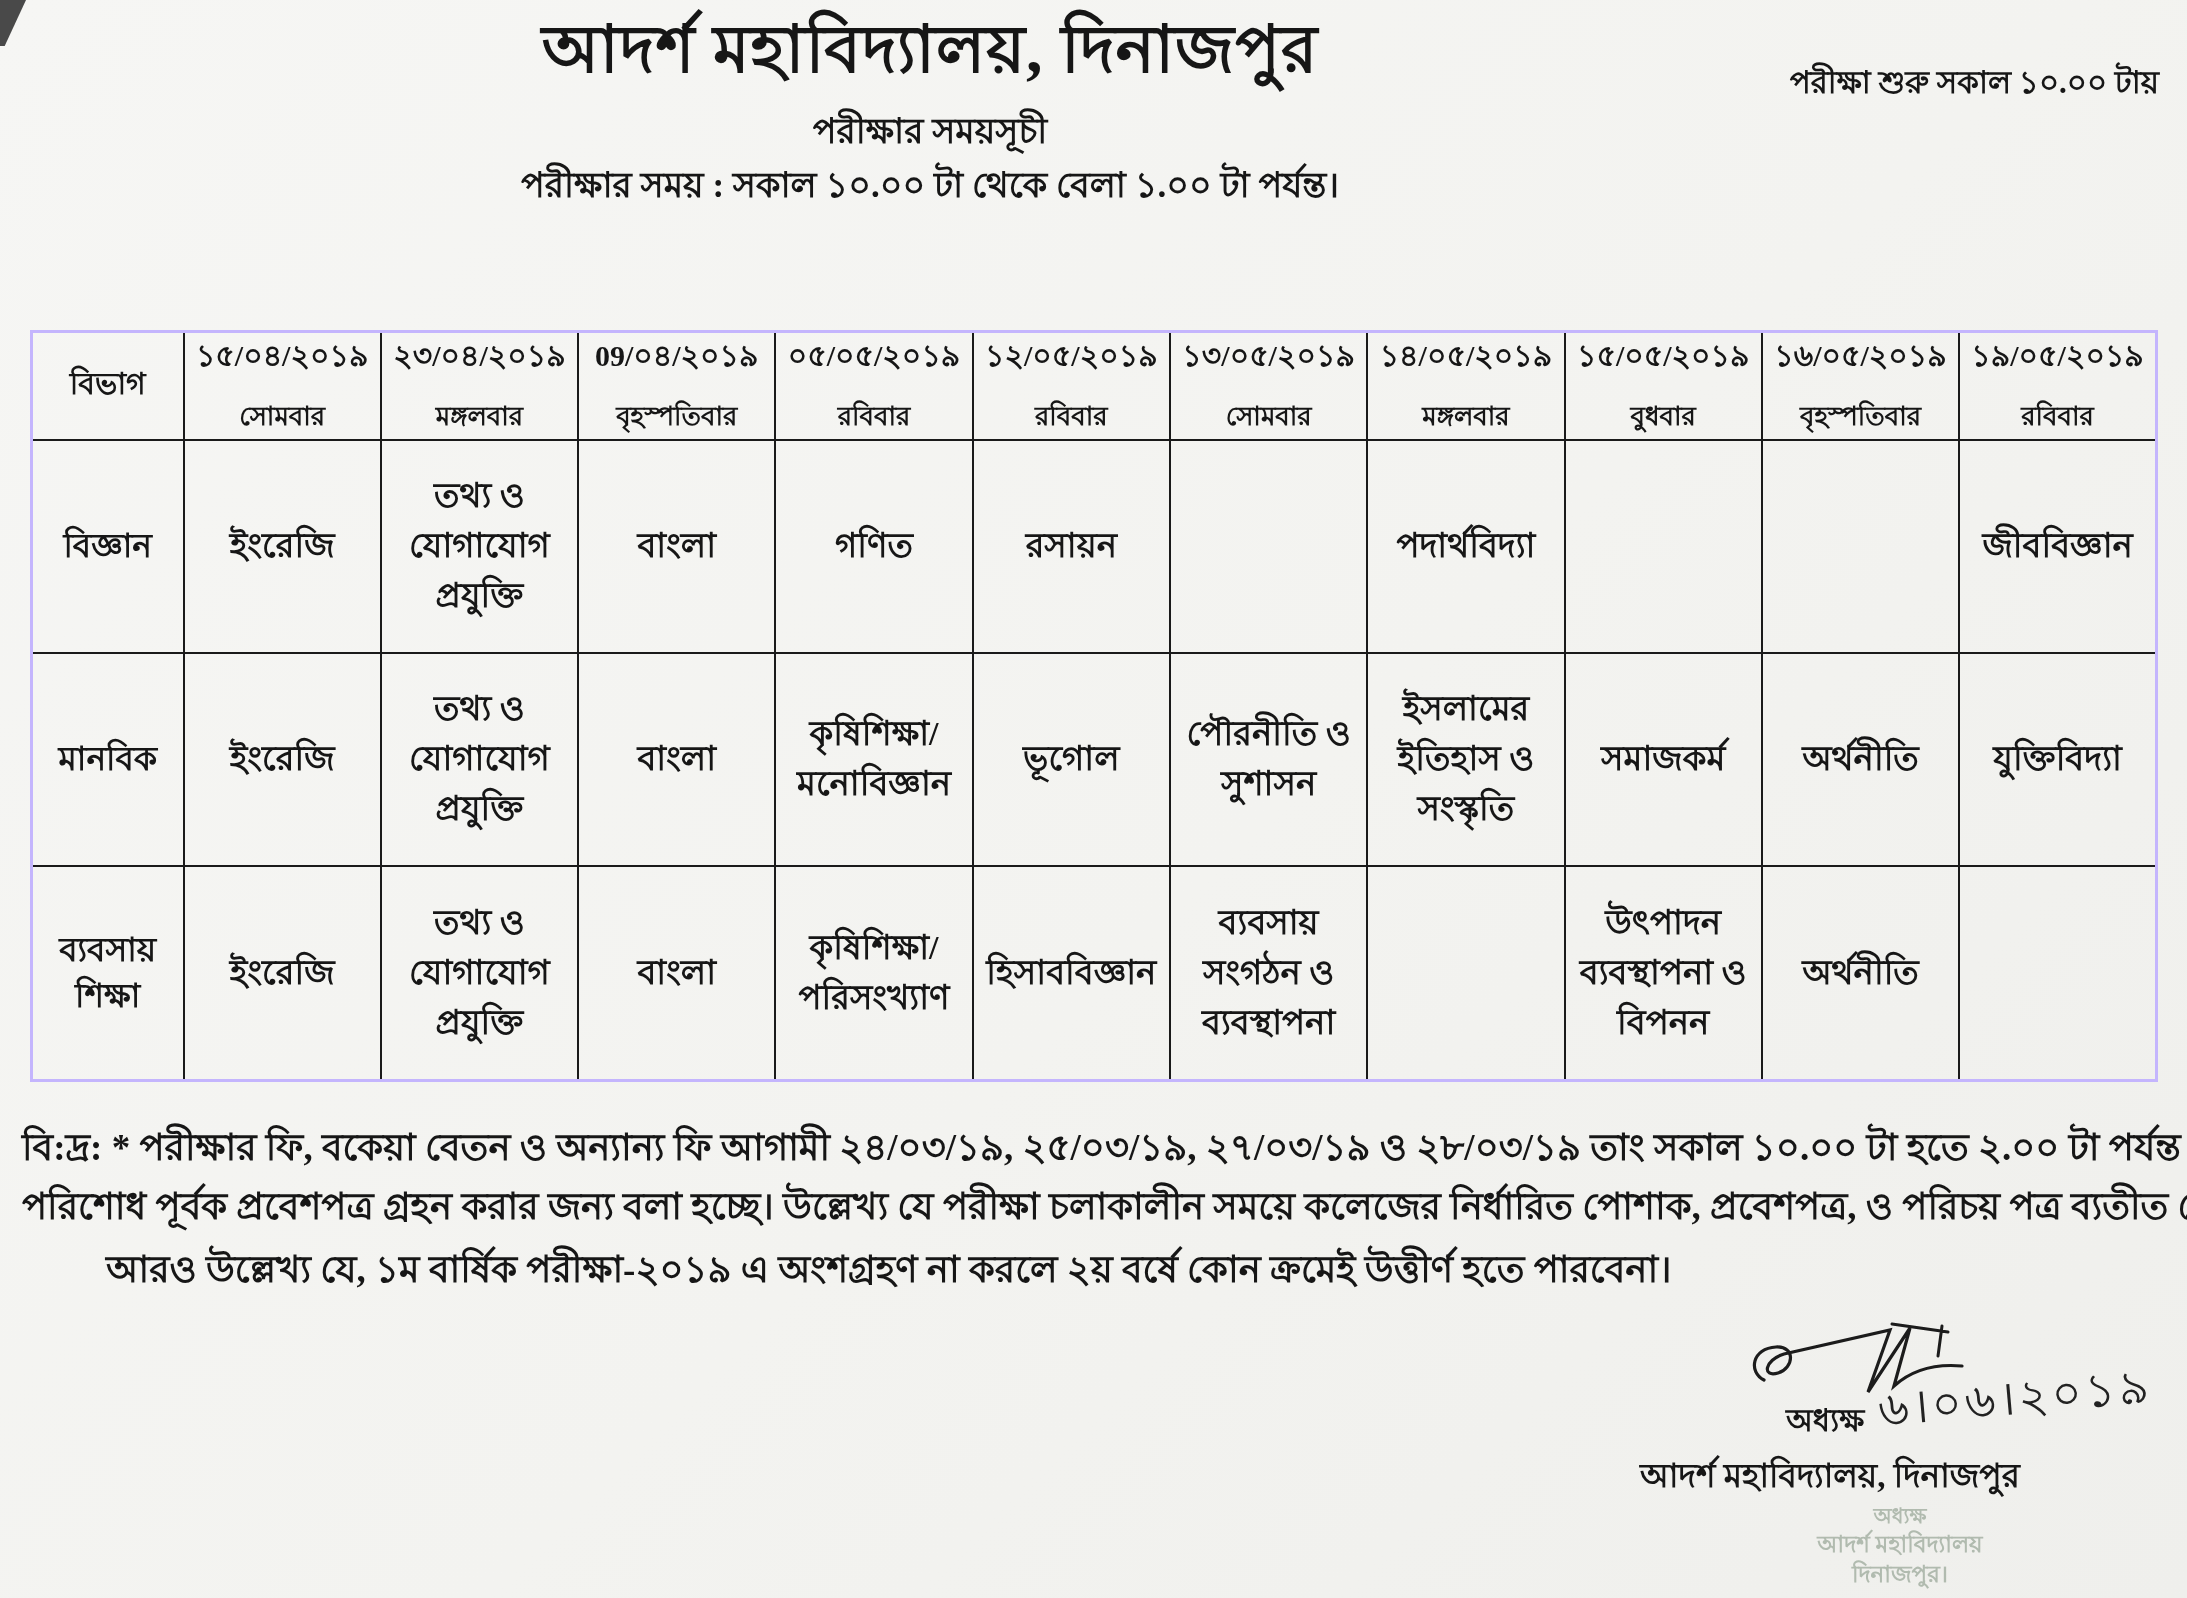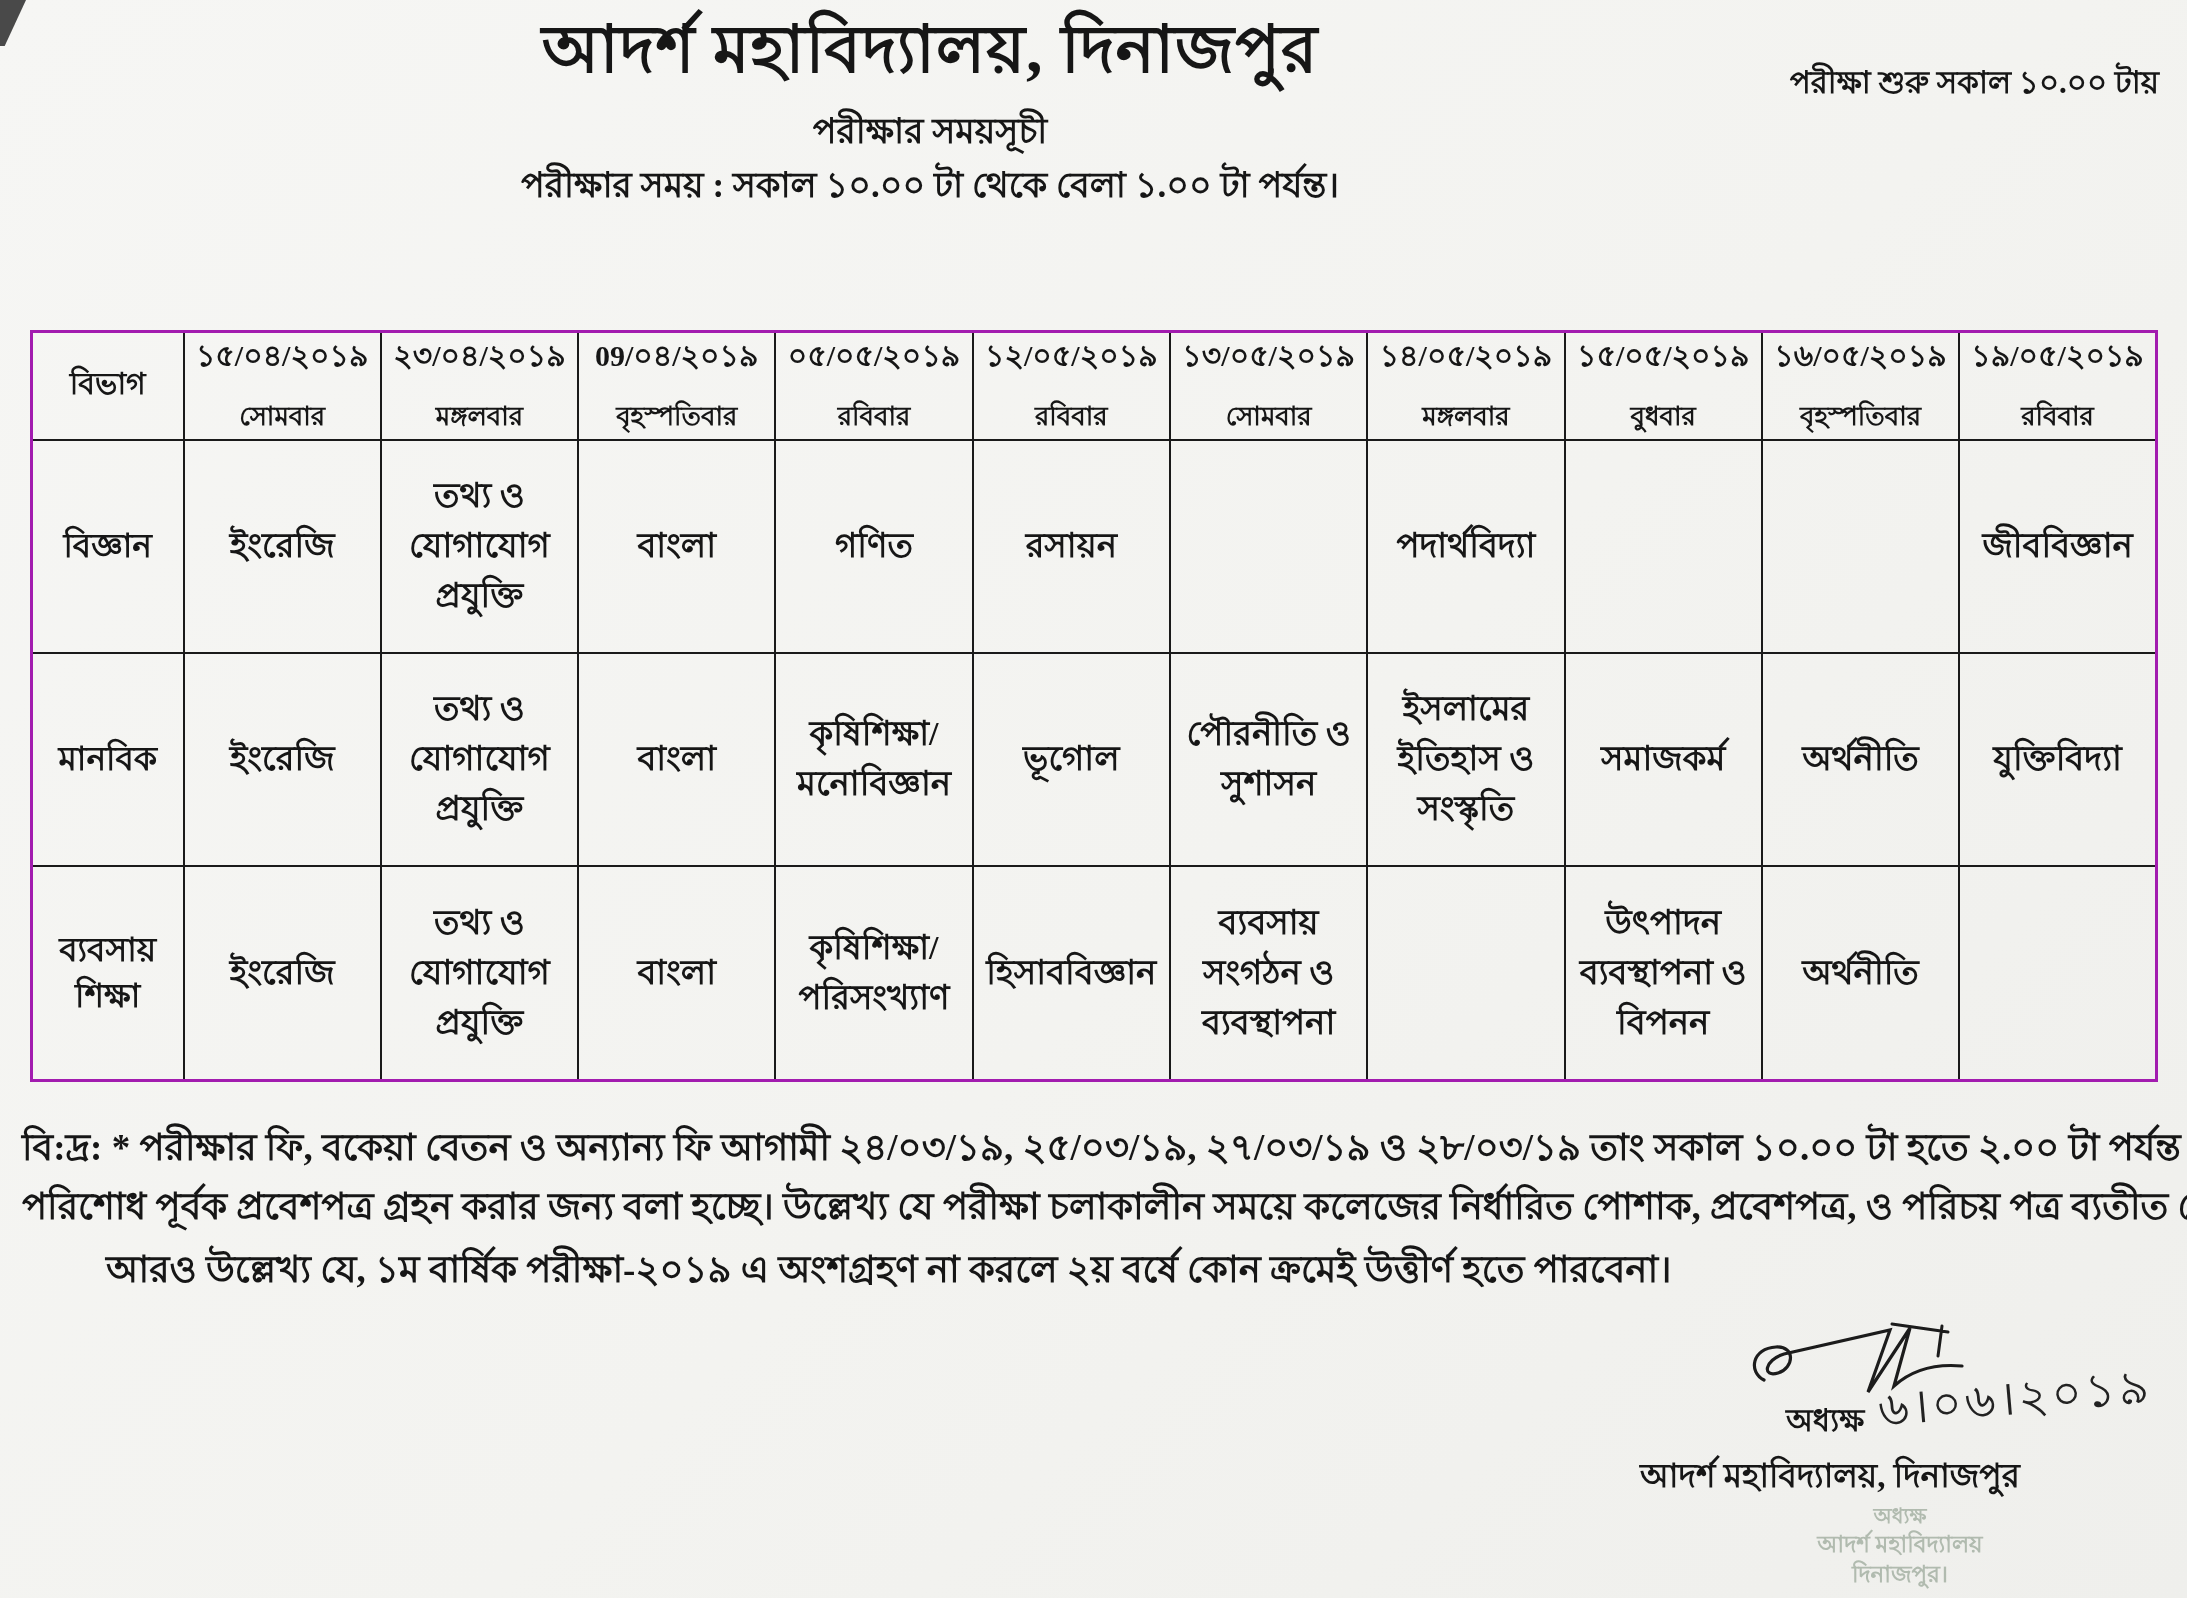--- a/index.html
+++ b/index.html
@@ -27,21 +27,21 @@
     position:absolute;left:30px;top:330px;width:2128px;
     border-collapse:collapse;table-layout:fixed;
     background:transparent;
   }
   table.routine th,table.routine td{
     border:2.5px solid #1a1a1a;
     text-align:center;vertical-align:middle;
     padding:2px 8px;font-weight:bold;
     overflow:hidden;
   }
-  table.routine{border:3px solid #a21caf;}
+  table.routine{border:3px solid #c4b5fd;}
   tr.hdr{height:108px;}
   tr.r1{height:213px;}
   tr.r2{height:213px;}
   tr.r3{height:215px;}
   .hdr-date{font-size:30px;line-height:38px;}
   .hdr-day{font-size:26px;line-height:36px;margin-top:24px;}
   .dept-head{font-size:30px;}
   .dept{font-size:33px;line-height:46px;}
   .subj{font-size:34px;line-height:50px;margin-left:28px;}
   

